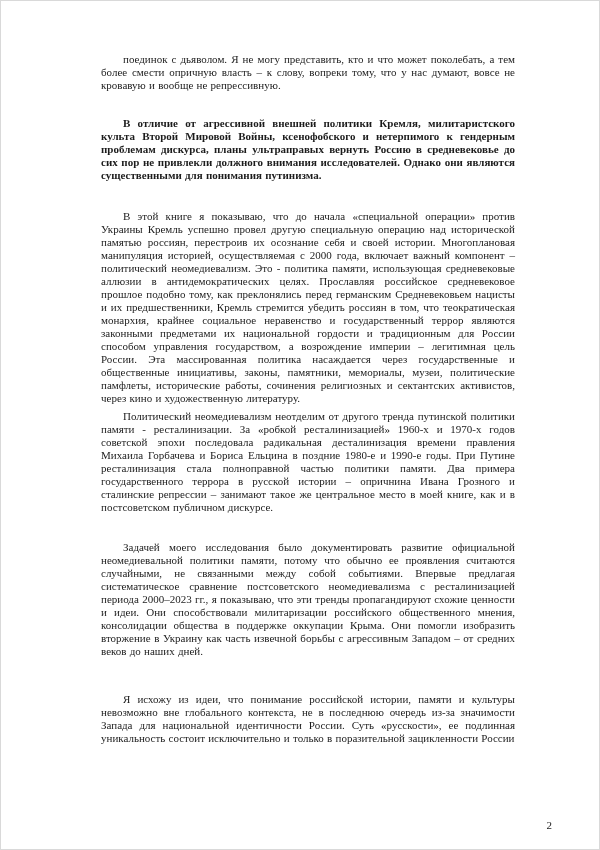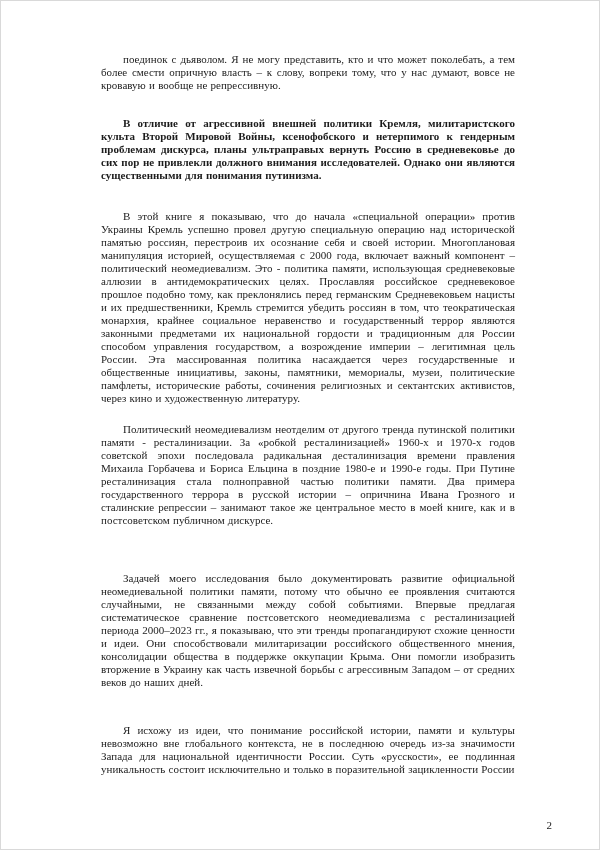--- a/index.html
+++ b/index.html
@@ -25,22 +25,22 @@
     margin: 0;
     color: #1c1c1c;
     font-size: 11px;
     line-height: 13px;
     text-align: justify;
     text-indent: 22px;
     word-spacing: 0.5px;
   }
   .text-block p:nth-of-type(1) { margin-bottom: 25px; }
   .text-block p:nth-of-type(2) { margin-bottom: 28px; font-weight: bold; }
-  .text-block p:nth-of-type(3) { margin-bottom: 18px; }
-  .text-block p:nth-of-type(4) { margin-bottom: 45px; }
+  .text-block p:nth-of-type(3) { margin-bottom: 5px; }
+  .text-block p:nth-of-type(4) { margin-bottom: 27px; }
   .text-block p:nth-of-type(5) { margin-bottom: 35px; }
   .text-block p:nth-of-type(6) { margin-bottom: 12px; }
   .page-number {
     position: absolute;
     right: 47px;
     bottom: 18px;
     font-size: 11px;
     color: #1c1c1c;
   }
 </style>

